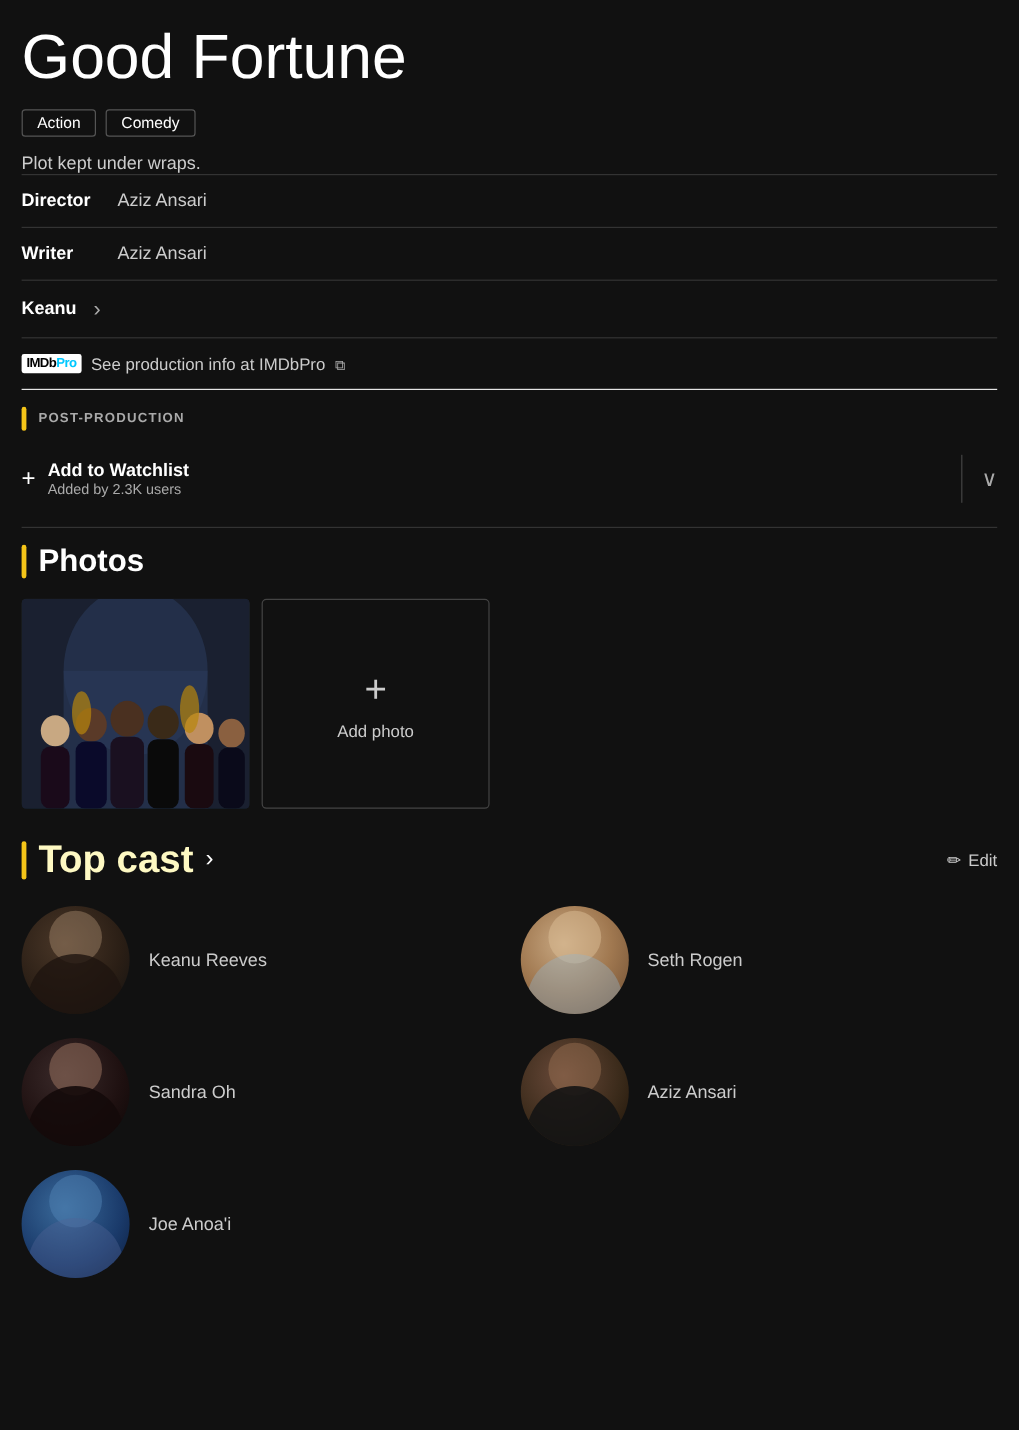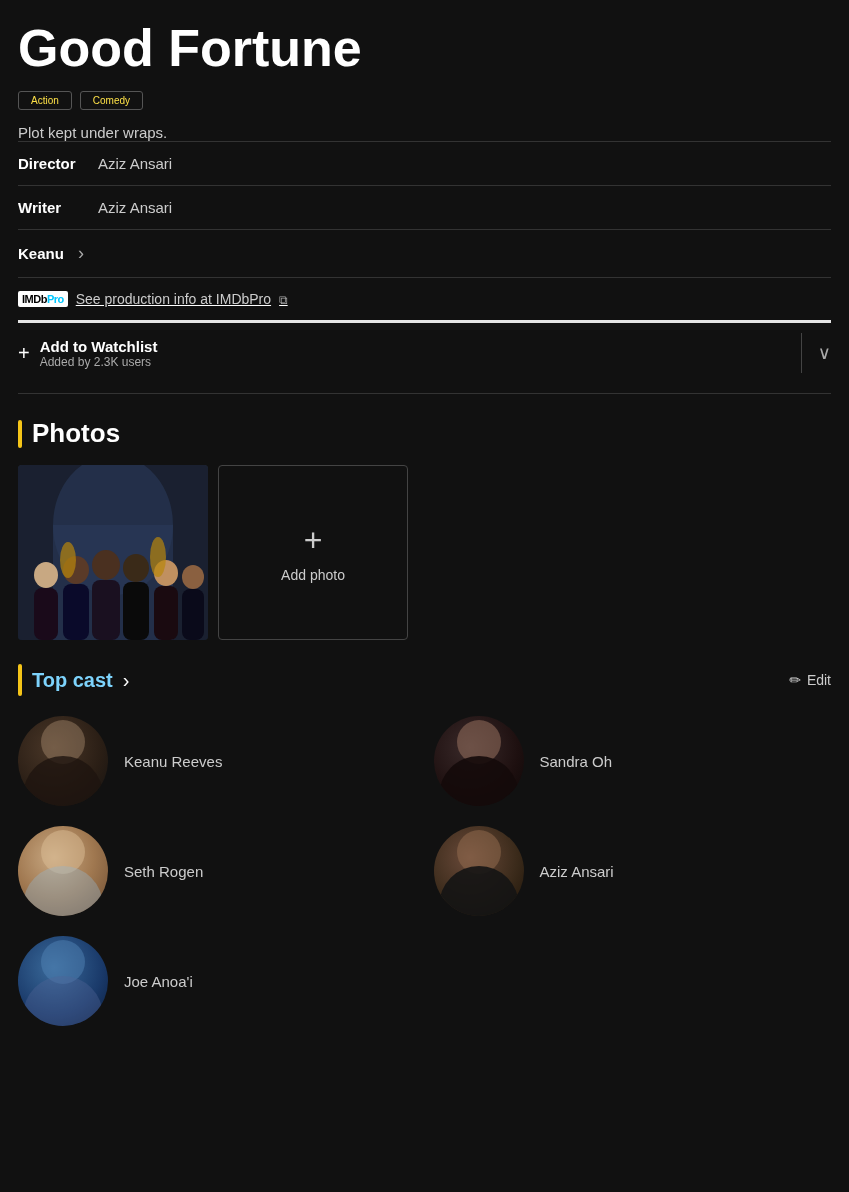--- a/index.html
+++ b/index.html
@@ -11,36 +11,36 @@
       min-height: 1192px;
       overflow-x: hidden;
     }
 
     .page-wrapper {
       padding: 20px 18px;
     }
 
     .movie-title {
       font-size: 52px;
-      font-weight: 700;
+      font-weight: 400;
       color: #fff;
       line-height: 1.1;
       margin-bottom: 14px;
     }
 
     .genre-row {
       display: flex;
       gap: 8px;
       margin-bottom: 14px;
     }
 
     .genre-tag {
       border: 1px solid #555;
-      color: #fde047;
-      font-size: 10px;
+      color: #ffffff;
+      font-size: 13px;
       padding: 3px 12px;
       border-radius: 3px;
       background: transparent;
     }
 
     .plot-text {
       color: #ccc;
       font-size: 15px;
       margin-bottom: 0;
     }
@@ -93,23 +93,22 @@
     .chevron-right {
       color: #aaa;
       font-size: 18px;
       cursor: pointer;
     }
 
     .imdbpro-row {
       display: flex;
       align-items: flex-end;
       padding: 13px 0;
-      border-bottom: 3px solid #e5e5e5;
+      border-bottom: 1px solid #e5e5e5;
       gap: 8px;
-      text-decoration: underline;
     }
 
     .imdbpro-badge {
       background: #fff;
       color: #000;
       font-size: 11px;
       font-weight: 900;
       padding: 2px 4px;
       border-radius: 2px;
       letter-spacing: -0.5px;
@@ -191,21 +190,21 @@
     .watchlist-chevron {
       font-size: 18px;
       color: #aaa;
       cursor: pointer;
     }
 
     .section-heading {
       display: flex;
       align-items: center;
       gap: 10px;
-      margin: 24px 0 16px 0;
+      margin: 12px 0 16px 0;
     }
 
     .section-bar {
       width: 4px;
       height: 28px;
       background: #f5c518;
       border-radius: 2px;
     }
 
     .section-title {
@@ -278,23 +277,23 @@
     }
 
     .top-cast-bar {
       width: 4px;
       height: 32px;
       background: #f5c518;
       border-radius: 2px;
     }
 
     .top-cast-title {
-      font-size: 20px;
+      font-size: 32px;
       font-weight: 700;
-      color: #7dd3fc;
+      color: #fef9c3;
     }
 
     .top-cast-arrow {
       font-size: 20px;
       color: #fff;
       cursor: pointer;
     }
 
     .edit-btn {
       display: flex;
@@ -402,20 +401,24 @@
     <span class="stars-label">Keanu</span>
     <span class="chevron-right">›</span>
   </div>
 
   <div class="imdbpro-row">
     <span class="imdbpro-badge">IMDb<span class="pro">Pro</span></span>
     <span class="imdbpro-link">See production info at IMDbPro</span>
     <span style="color:#aaa; font-size:12px;">⧉</span>
   </div>
 
+  <div class="post-production-bar">
+    <div class="post-production-indicator"></div>
+    <span class="post-production-text">POST-PRODUCTION</span>
+  </div>
 
   <div class="watchlist-row">
     <div class="watchlist-left">
       <span class="watchlist-plus">+</span>
       <div class="watchlist-texts">
         <div class="watchlist-main">Add to Watchlist</div>
         <div class="watchlist-sub">Added by 2.3K users</div>
       </div>
     </div>
     <div class="watchlist-divider"></div>
@@ -486,37 +489,37 @@
       <div class="cast-avatar avatar-keanu">
         <div class="avatar-silhouette">
           <div class="avatar-head" style="background:rgba(180,150,120,0.4);"></div>
           <div class="avatar-body" style="background:rgba(30,20,15,0.8);"></div>
         </div>
       </div>
       <span class="cast-name">Keanu Reeves</span>
     </div>
 
     <div class="cast-item">
+      <div class="cast-avatar avatar-seth">
+        <div class="avatar-silhouette">
+          <div class="avatar-head" style="background:rgba(220,190,150,0.5);"></div>
+          <div class="avatar-body" style="background:rgba(150,180,200,0.4);"></div>
+        </div>
+      </div>
+      <span class="cast-name">Seth Rogen</span>
+    </div>
+
+    <div class="cast-item">
       <div class="cast-avatar avatar-sandra">
         <div class="avatar-silhouette">
           <div class="avatar-head" style="background:rgba(160,120,100,0.5);"></div>
           <div class="avatar-body" style="background:rgba(20,10,10,0.9);"></div>
         </div>
       </div>
       <span class="cast-name">Sandra Oh</span>
-    </div>
-
-    <div class="cast-item">
-      <div class="cast-avatar avatar-seth">
-        <div class="avatar-silhouette">
-          <div class="avatar-head" style="background:rgba(220,190,150,0.5);"></div>
-          <div class="avatar-body" style="background:rgba(150,180,200,0.4);"></div>
-        </div>
-      </div>
-      <span class="cast-name">Seth Rogen</span>
     </div>
 
 
     <div class="cast-item">
       <div class="cast-avatar avatar-aziz">
         <div class="avatar-silhouette">
           <div class="avatar-head" style="background:rgba(150,110,80,0.5);"></div>
           <div class="avatar-body" style="background:rgba(20,20,20,0.9);"></div>
         </div>
       </div>

